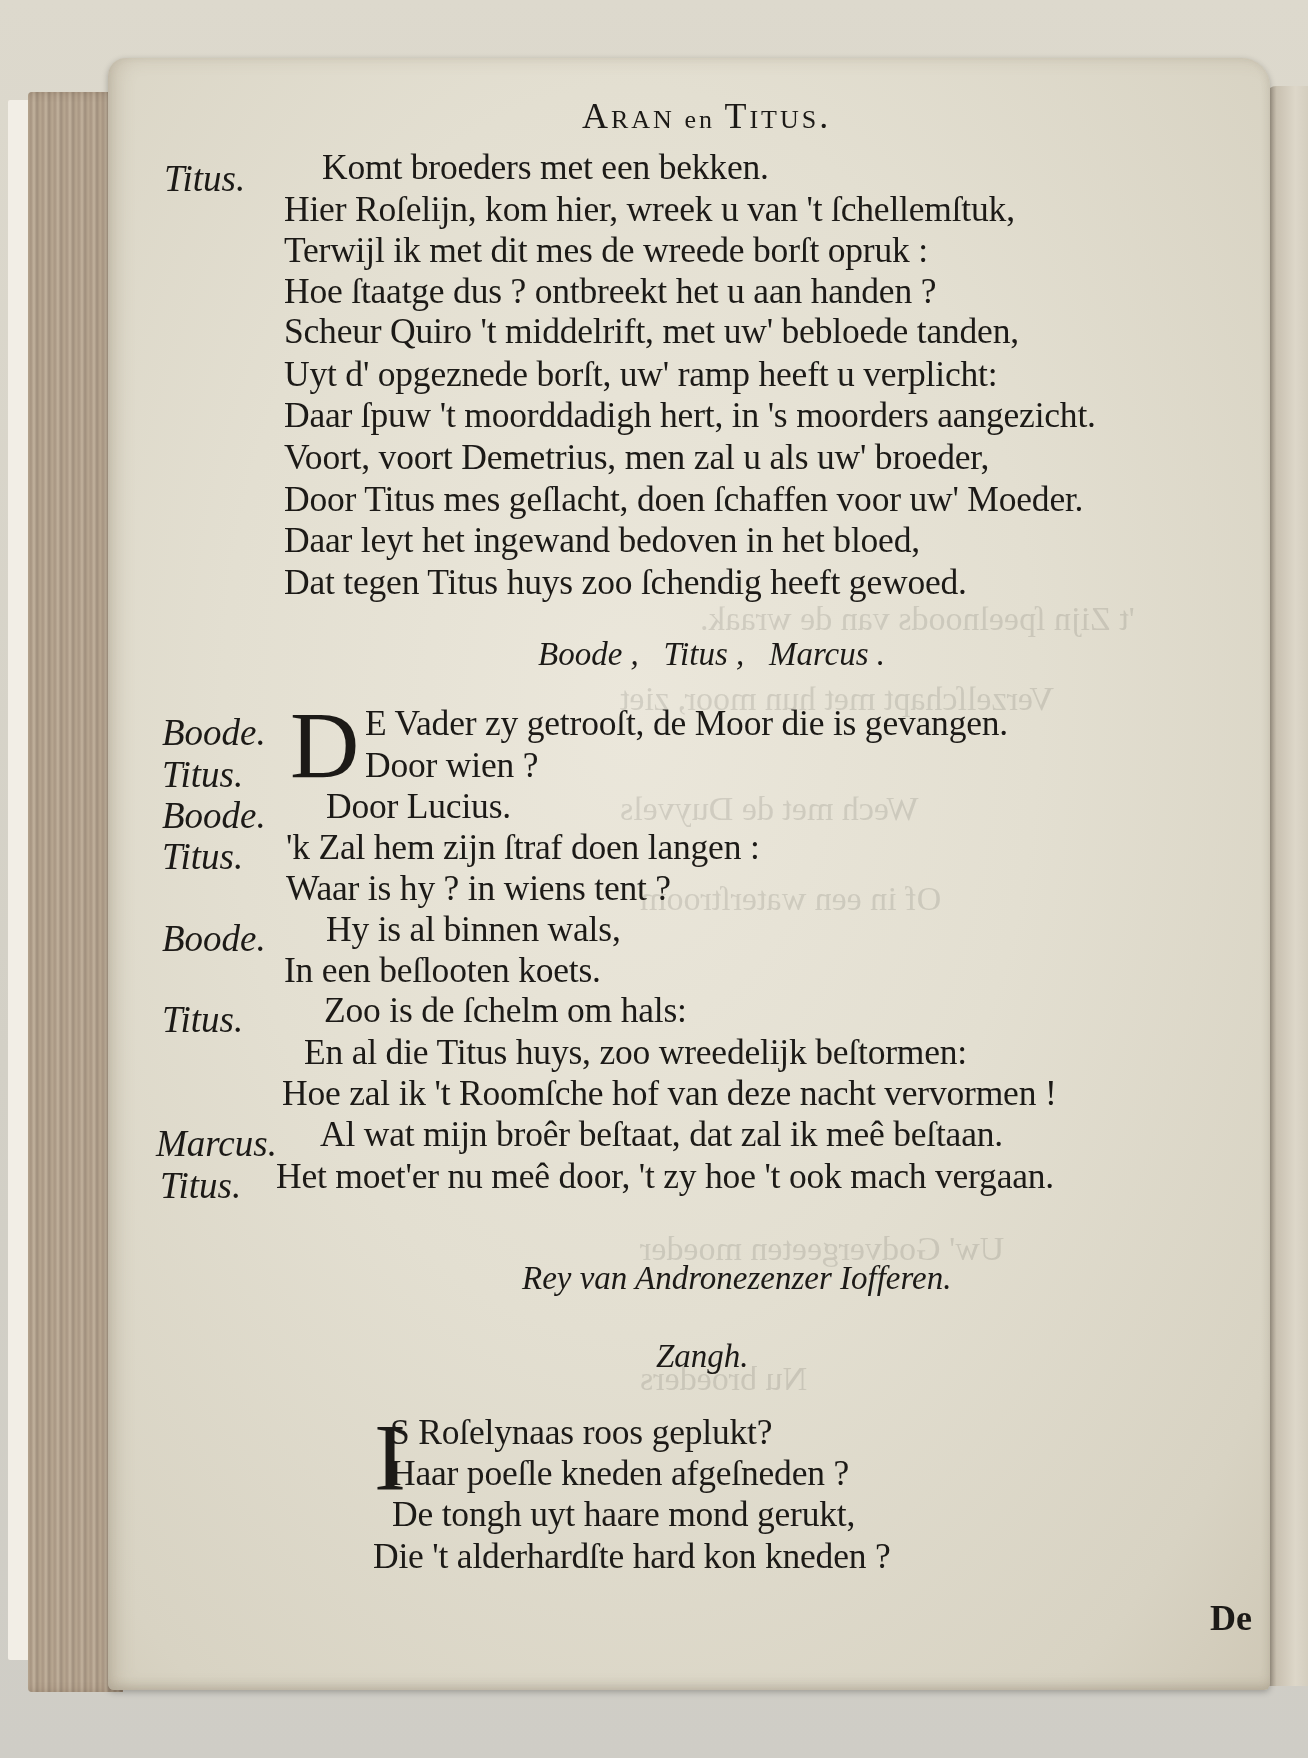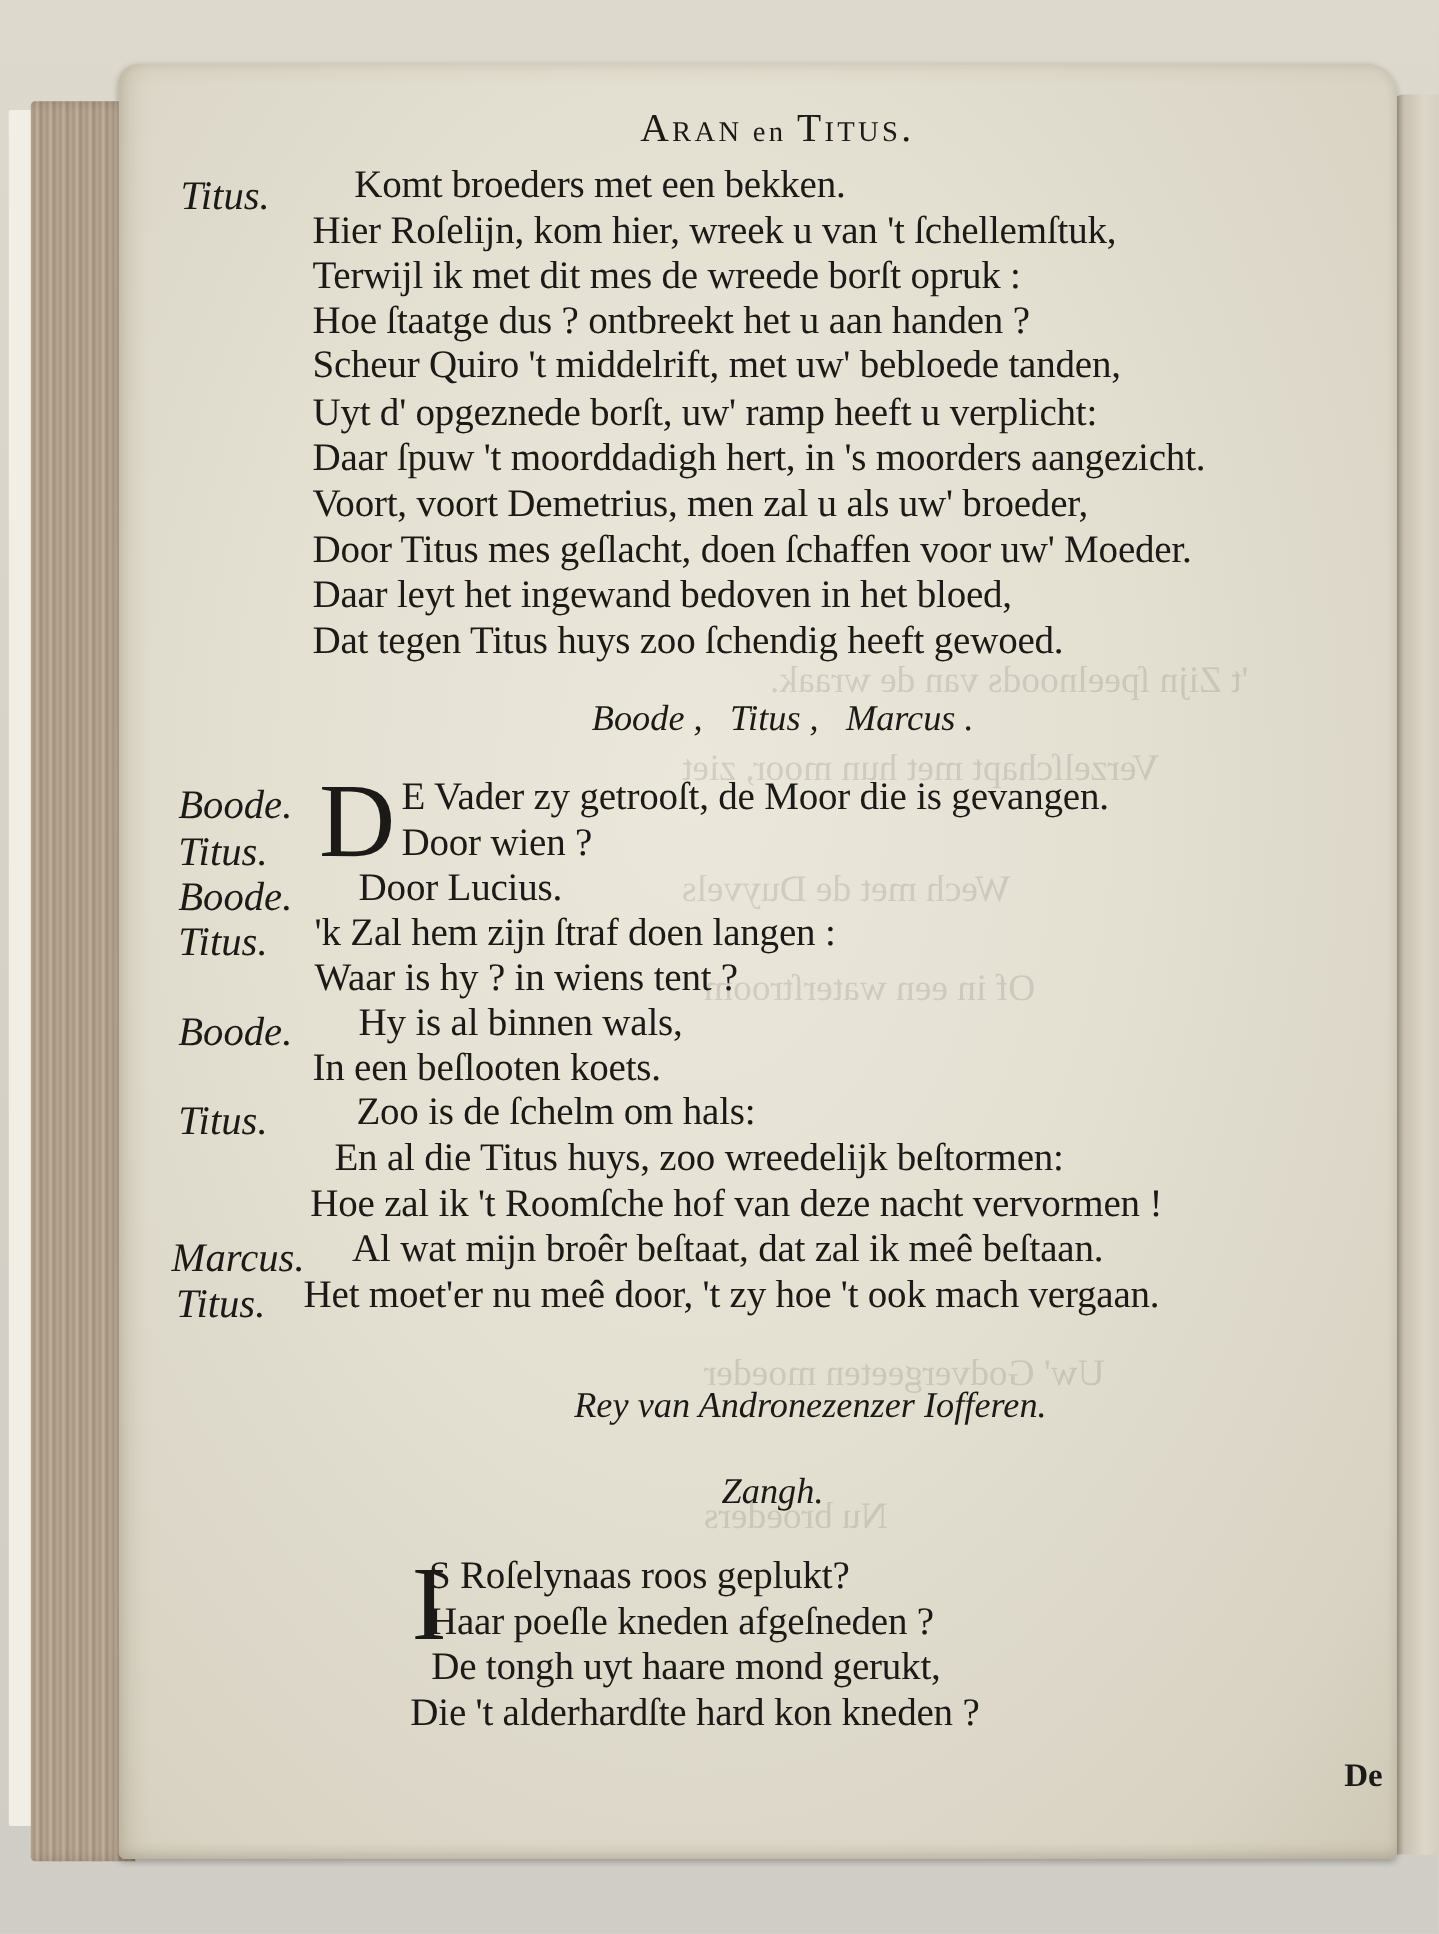--- a/index.html
+++ b/index.html
@@ -40,21 +40,21 @@
     transform: scaleX(-1); pointer-events: none;
   }
 
   .text { position: absolute; white-space: nowrap; line-height: 1; }
   .header { font-size: 36px; letter-spacing: 3px; }
   .header .sc-small { font-size: 26px; }
   .verse { font-size: 35.5px; letter-spacing: -0.2px; }
   .speaker { font-family: "Liberation Serif", "DejaVu Serif", serif; font-style: italic; font-size: 37px; }
   .heading-it { font-style: italic; font-size: 33px; }
   .dropcap { font-size: 96px; line-height: 1; }
-  .catchword { font-size: 30px; font-weight: bold; margin-left: 12px; }
+  .catchword { font-size: 36px; font-weight: bold; }
 </style>
 </head>
 <body>
 
 <div class="backdrop"></div>
 <div class="page-stack-left"></div>
 <div class="page-edges"></div>
 <div class="gutter"></div>
 
 <div class="page"></div>

